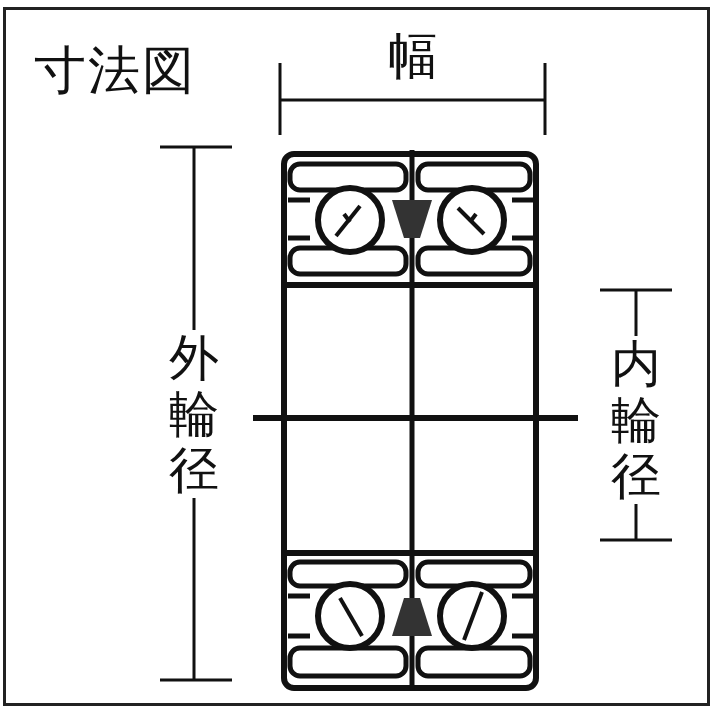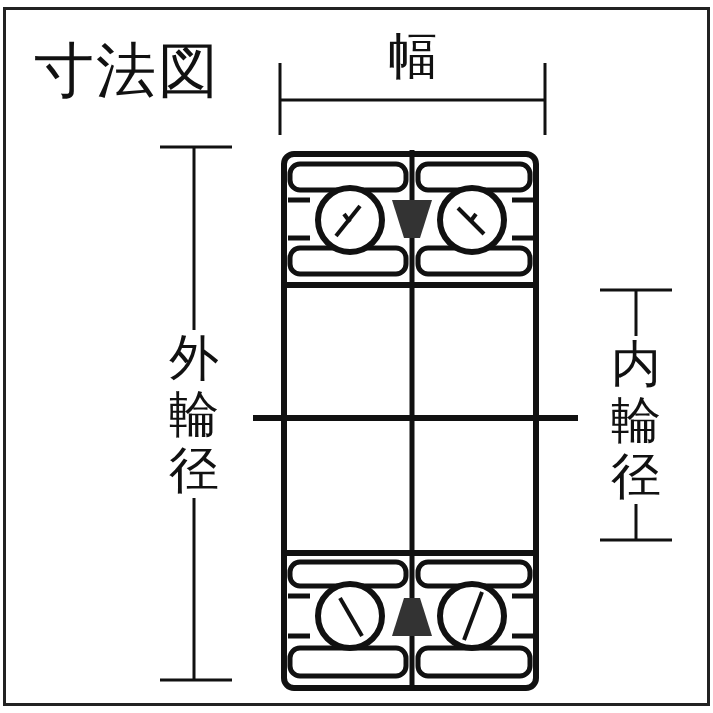--- a/index.html
+++ b/index.html
@@ -1,20 +1,20 @@
 <!DOCTYPE html>
 <html><head>
 <meta charset="utf-8">
 <style>
   html, body { margin:0; padding:0; background:#ffffff; }
   body { width:713px; height:713px; position:relative; overflow:hidden;
          font-family:"DejaVu Sans", "Liberation Sans", sans-serif; color:#111; }
   .frame { position:absolute; left:3px; top:7px; width:701px; height:693px;
            border:3px solid #222; background:#fff; }
-  .title { position:absolute; left:34px; top:32px; font-size:60px; line-height:76px;
+  .title { position:absolute; left:34px; top:32px; font-size:52px; line-height:76px;
            letter-spacing:2px; color:#111; }
   .label { position:absolute; font-size:50px; line-height:56px; color:#111; }
   .vlabel { position:absolute; width:60px; font-size:50px; line-height:56px;
             text-align:center; color:#111; background:#fff; }
   svg.draw { position:absolute; left:0; top:0; }
 </style>
 </head>
 <body>
 
 <div class="frame"></div>

